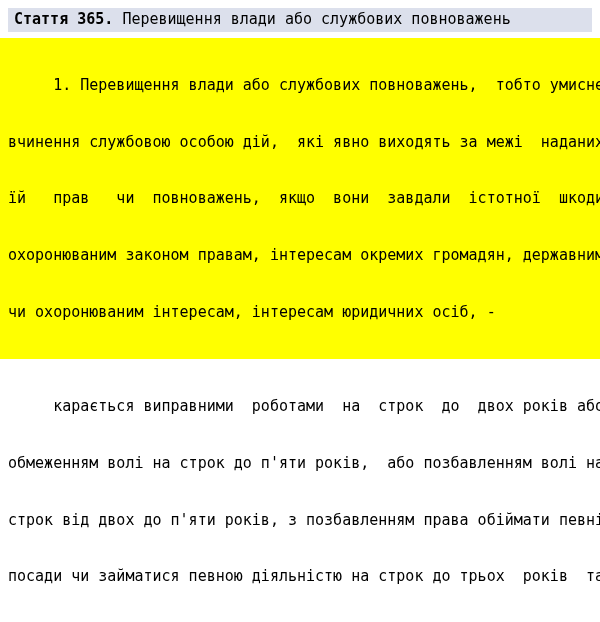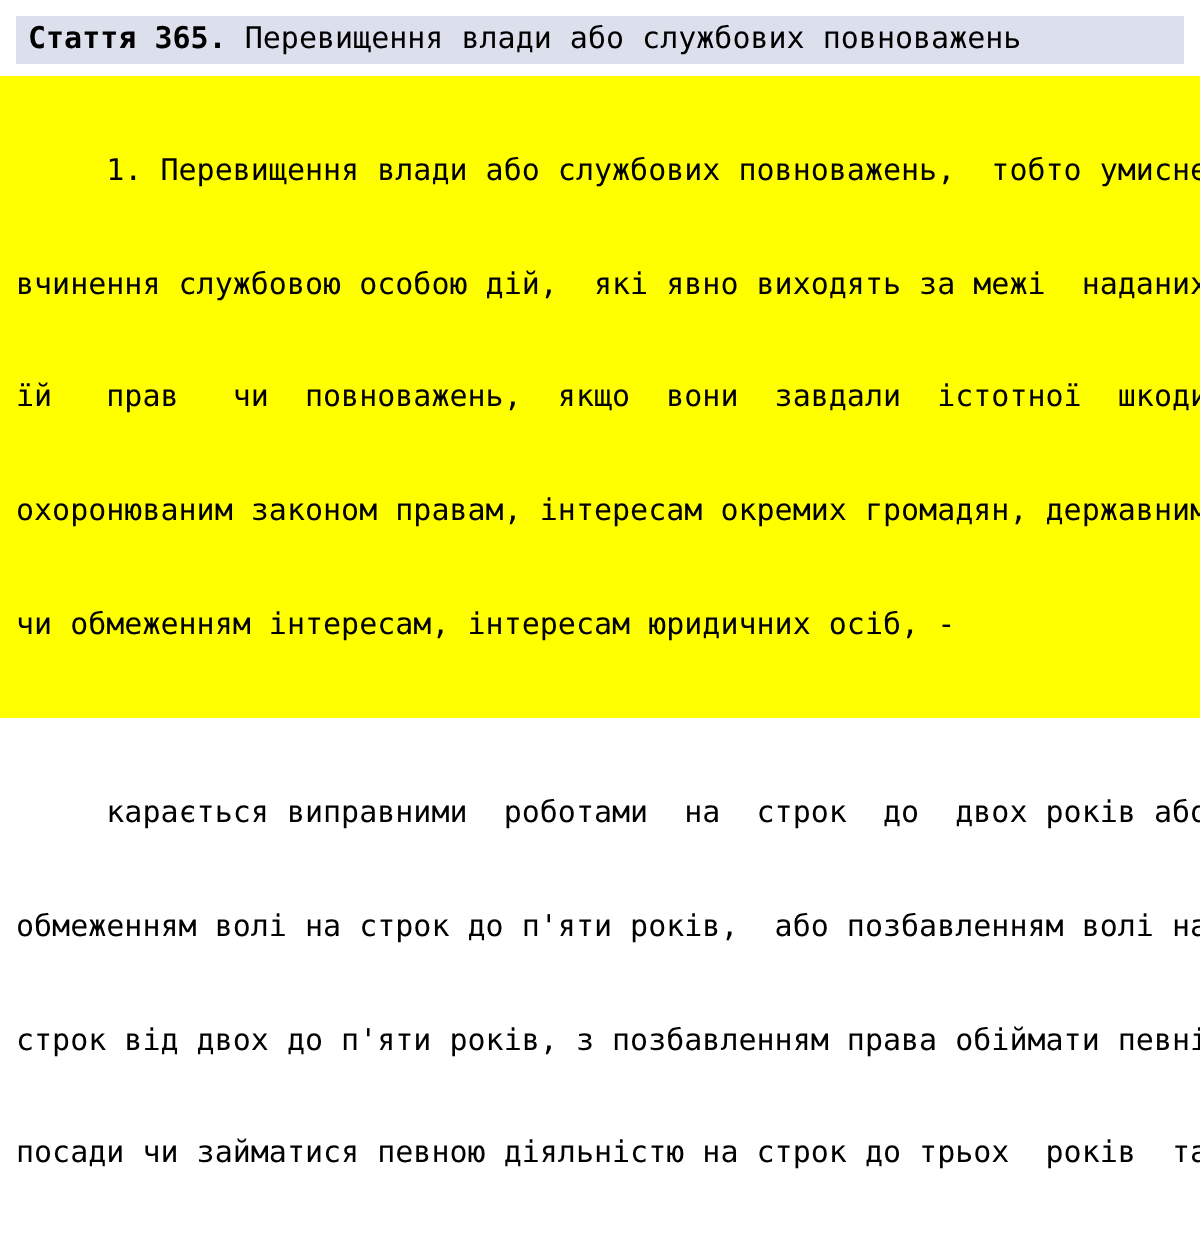--- a/index.html
+++ b/index.html
@@ -76,21 +76,21 @@
 
 <div id="doc">
 
   <div class="article-header"><span class="art-num">Стаття 365.</span><span class="art-title"> </span><span class="art-title">Перевищення влади або службових повноважень</span></div>
 
   <div class="block highlight">
     <span class="ln">     1. Перевищення влади або службових повноважень,  тобто умисне</span>
     <span class="ln">вчинення службовою особою дій,  які явно виходять за межі  наданих</span>
     <span class="ln">їй   прав   чи  повноважень,  якщо  вони  завдали  істотної  шкоди</span>
     <span class="ln">охоронюваним законом правам, інтересам окремих громадян, державним</span>
-    <span class="ln">чи обмеженням інтересам, інтересам юридичних осіб, -</span>
+    <span class="ln">чи охоронюваним інтересам, інтересам юридичних осіб, -</span>
   </div>
 
   <div class="block plain">
     <span class="ln">     карається виправними  роботами  на  строк  до  двох років або</span>
     <span class="ln">обмеженням волі на строк до п'яти років,  або позбавленням волі на</span>
     <span class="ln">строк від двох до п'яти років, з позбавленням права обіймати певні</span>
     <span class="ln">посади чи займатися певною діяльністю на строк до трьох  років  та</span>
     
     
   </div>

